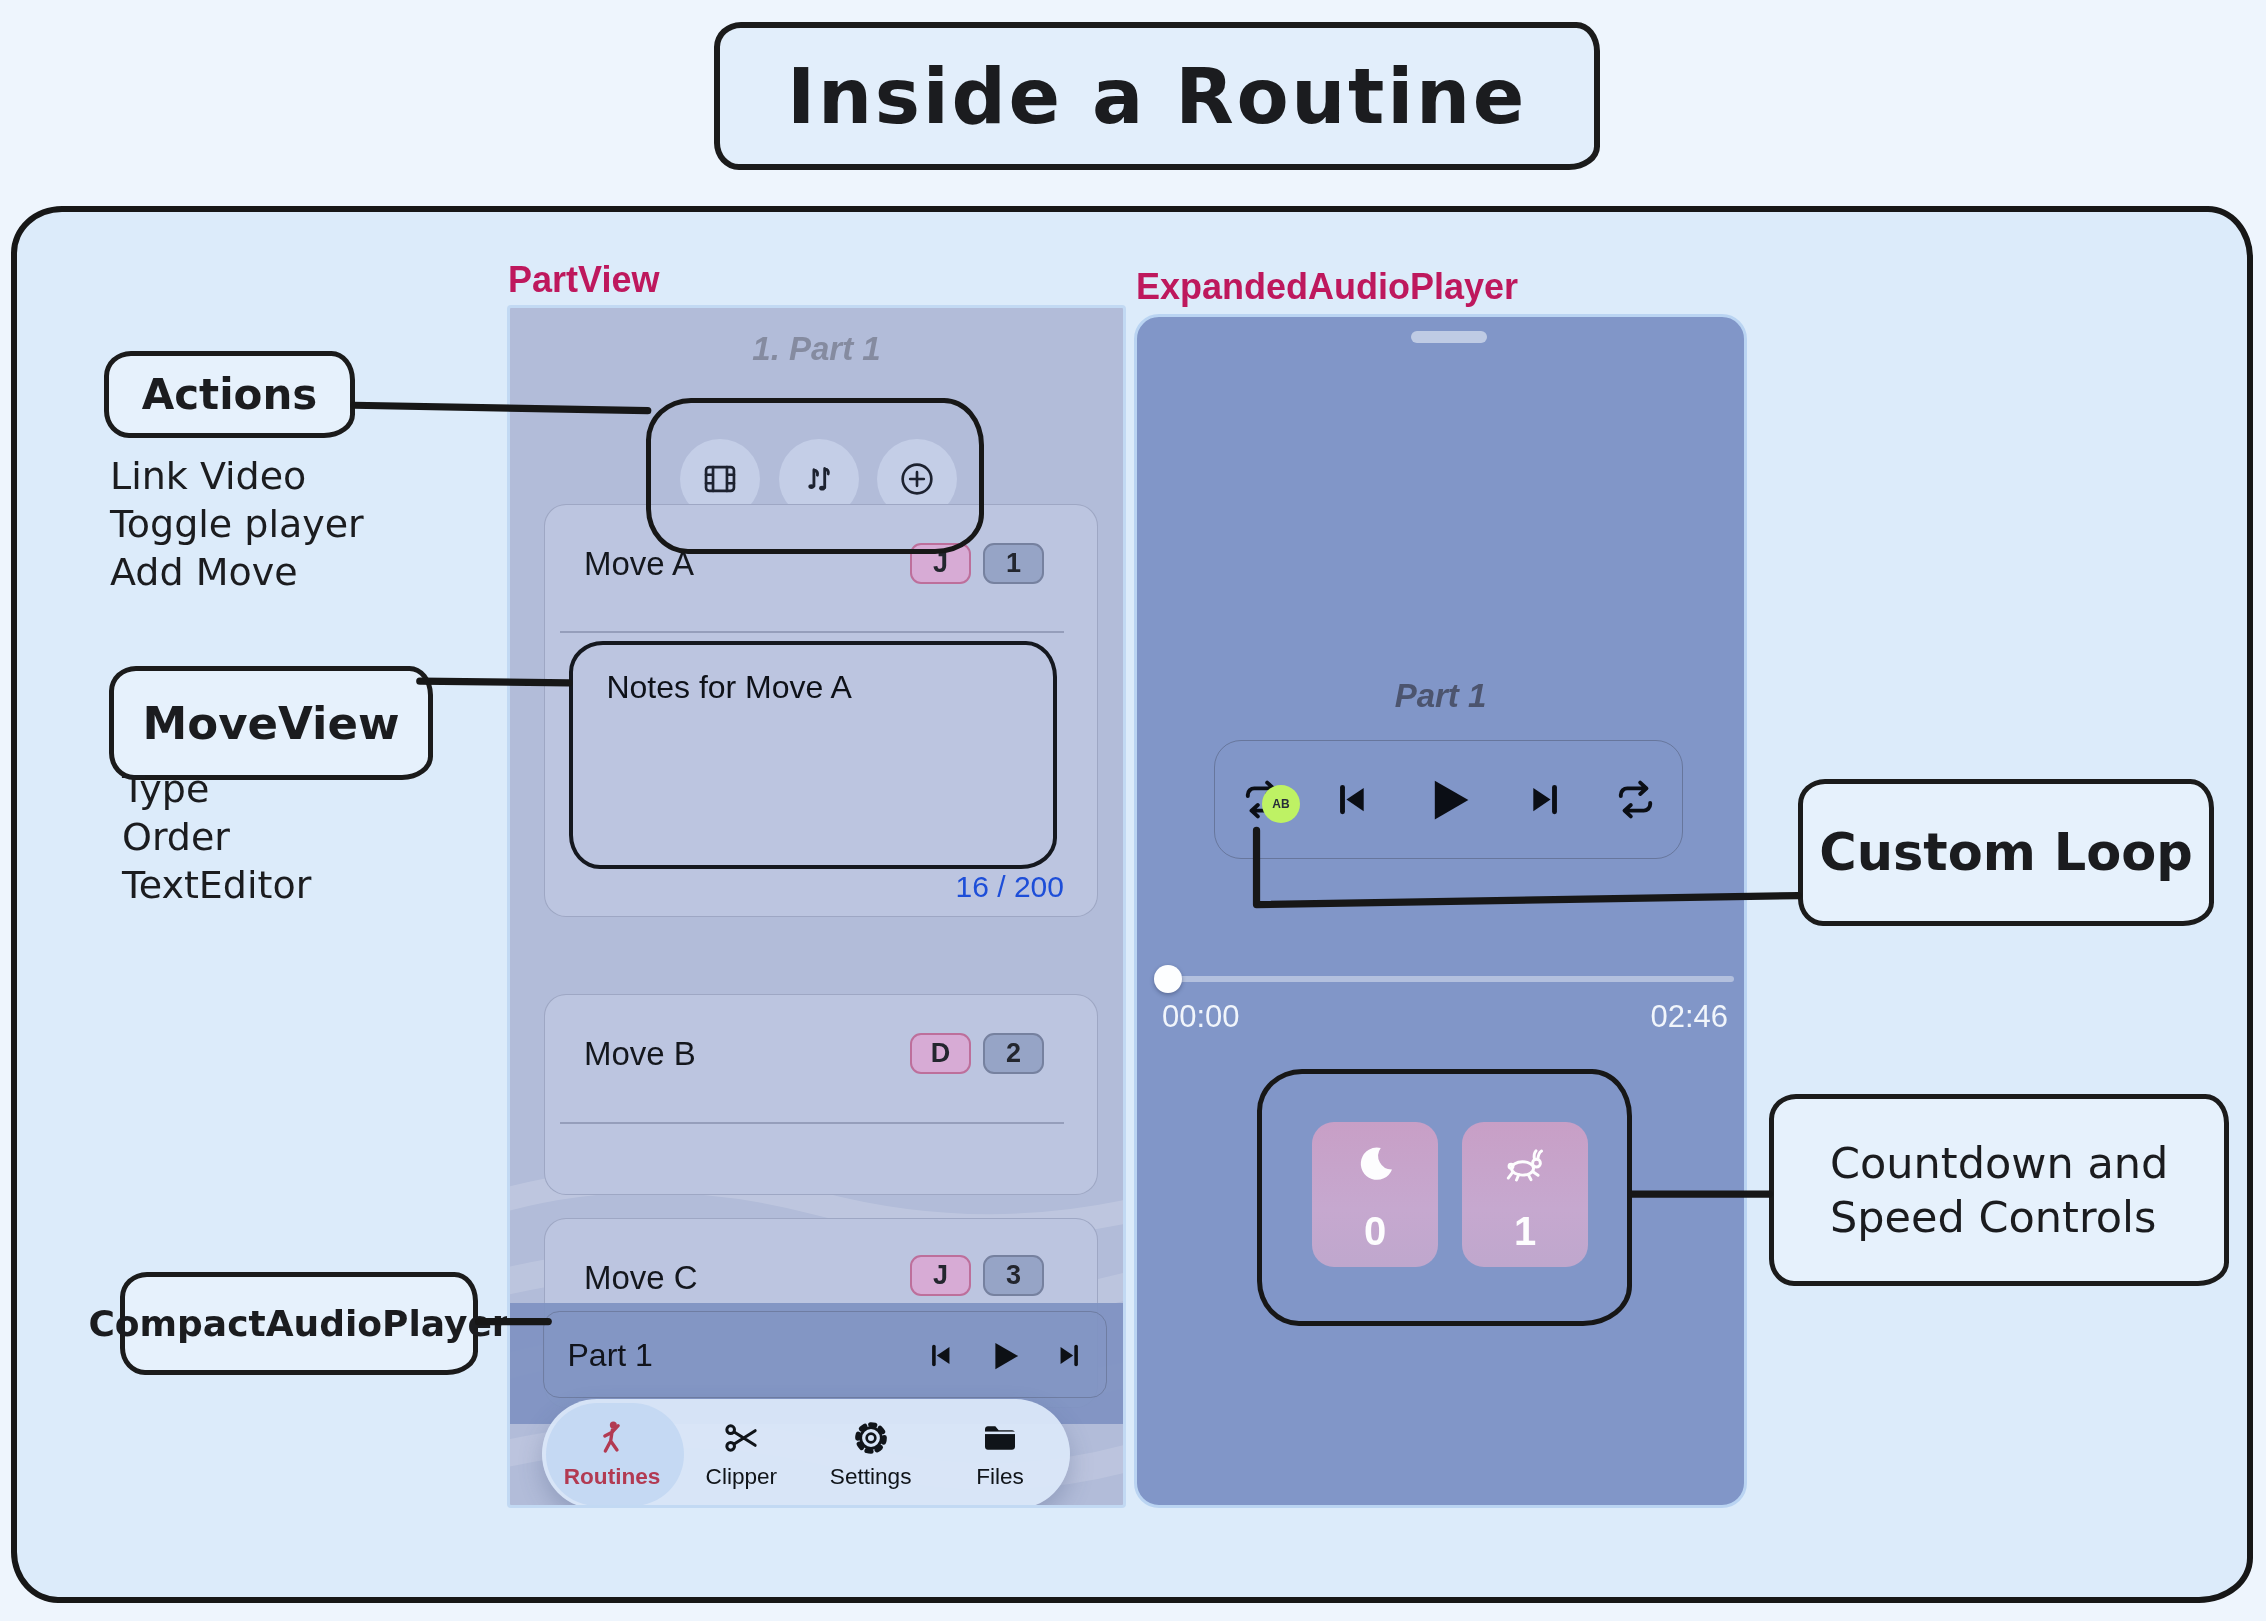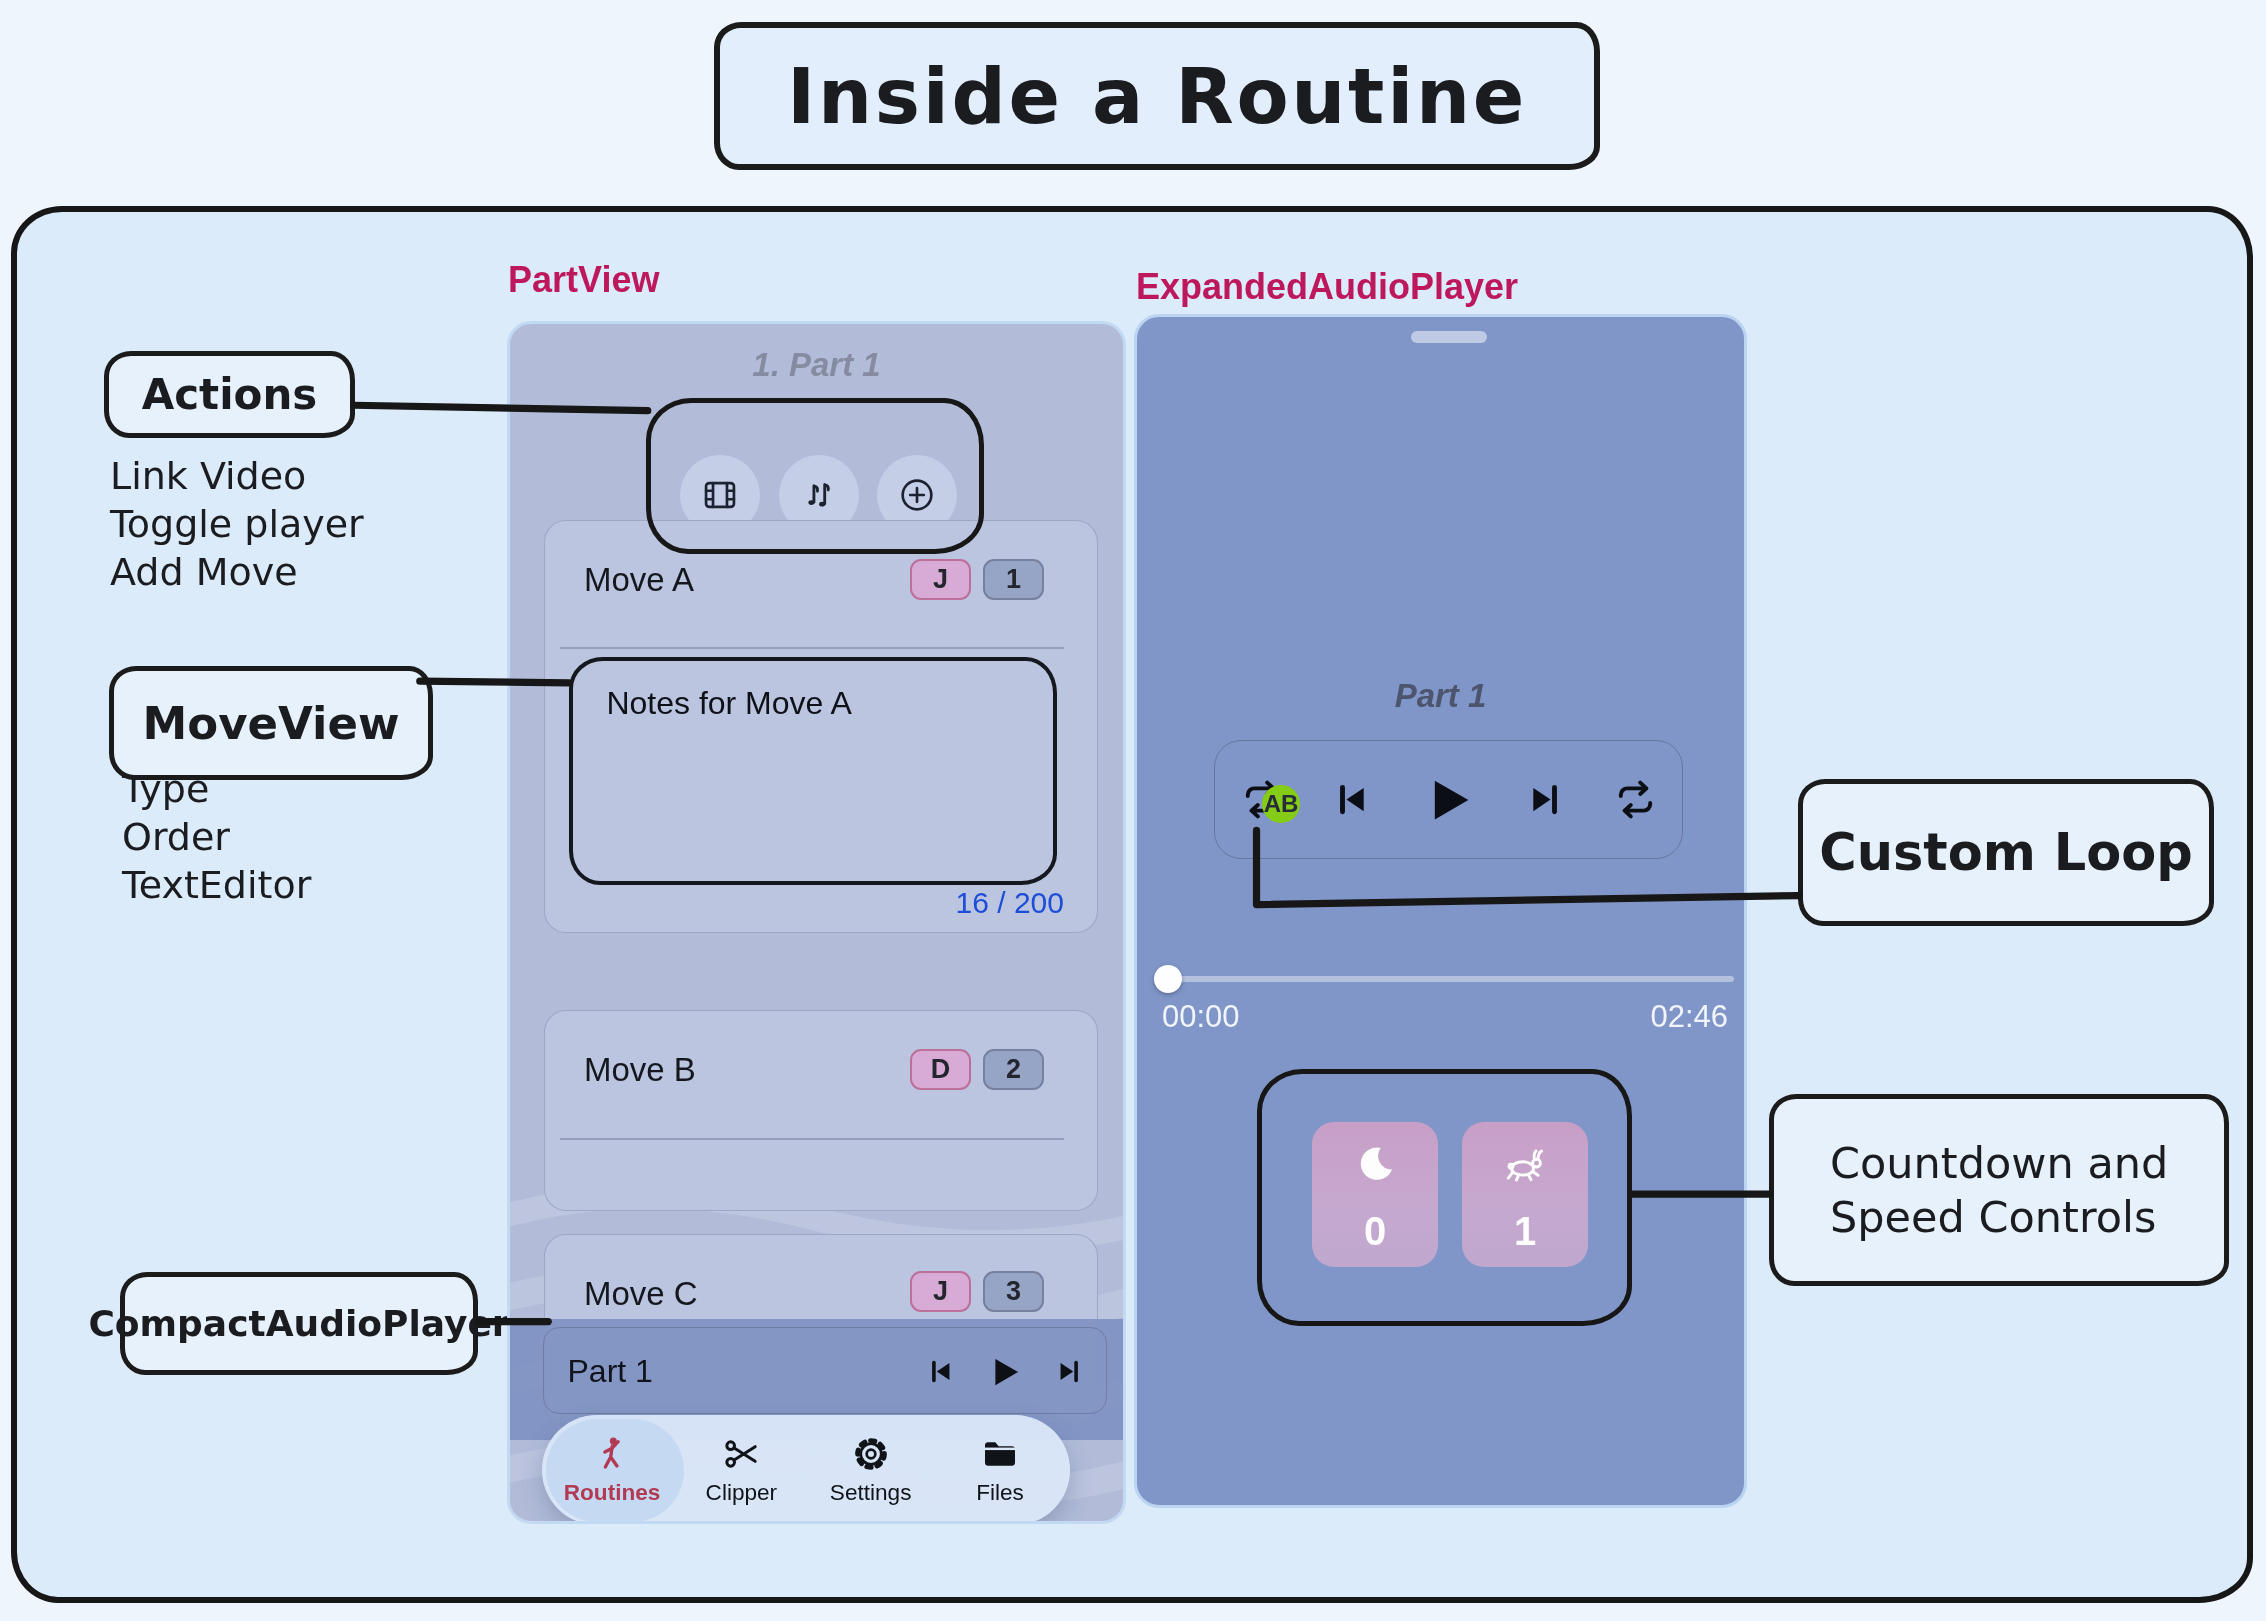--- a/index.html
+++ b/index.html
@@ -46,21 +46,21 @@
   .customloop-box span { font-size:51px; font-weight:600; }
   .countdown-box { left:1769px; top:1094px; width:460px; height:192px; background:#e6f1fc;
     flex-direction:column; align-items:flex-start; padding-left:56px; justify-content:center; }
   .countdown-box div { font-size:43px; line-height:54px; font-weight:400; }
 
   
   .panel-label { position:absolute; font-size:36px; font-weight:600; color:#be185d; z-index:6; }
 
   
   .pv-panel { left:507px; top:305px; width:619px; height:1203px;
-    border:3.6px solid #c2d9f3; border-radius:24px; background:#b2bcd9; overflow:hidden; z-index:5;margin-top:16px; }
+    border:3.6px solid #c2d9f3; border-radius:4px; background:#b2bcd9; overflow:hidden; z-index:5; }
   .pv-header { position:absolute; top:22px; left:0; width:100%; text-align:center;
     font-size:33px; font-weight:bold; font-style:italic; color:#858ba0; }
   .action-circle { position:absolute; top:131px; width:80px; height:80px; border-radius:50%;
     background:#c4cee7; display:flex; align-items:center; justify-content:center; color:#1d2230; }
   .move-card { position:absolute; left:34px; width:554px; background:#bcc5e0;
     border:1.8px solid rgba(128,138,168,.5); border-radius:22px; }
   .card-a { top:196px; height:413px; }
   .card-b { top:686px; height:201px; }
   .card-c { top:910px; height:190px; }
   .move-name { position:absolute; left:39px; top:40px; font-size:33px; color:#14171d; }
@@ -102,21 +102,21 @@
     border:3.6px solid #bad4f2; border-radius:25px; background:#8196c8; overflow:hidden; z-index:5; }
   .ep-handle { position:absolute; left:274px; top:13.6px; width:76px; height:12.7px;
     border-radius:7.2px; background:rgba(243,247,252,.55); }
   .ep-title { position:absolute; top:360px; left:0; width:100%; text-align:center;
     font-size:33px; font-weight:bold; font-style:italic; color:rgba(62,68,88,.8); }
   .transport { position:absolute; left:77px; top:423px; width:469px; height:119px;
     border:1.8px solid rgba(82,92,120,.55); border-radius:27px;
     display:flex; align-items:center; justify-content:space-between; padding:0 23.5px; color:#0b0e15; }
   .abloop { position:relative; }
   .ab-badge { position:absolute; right:-14.5px; bottom:0; width:38px; height:38px; border-radius:50%;
-    background:#84cc16; color:#272c39; font-size:24px; font-weight:bold;
+    background:#bef264; color:#272c39; font-size:12px; font-weight:bold;
     display:flex; align-items:center; justify-content:center; }
   .slider { position:absolute; left:18px; top:648px; width:579px; height:29px; }
   .slider-track { position:absolute; left:0; top:11px; width:100%; height:6.3px;
     border-radius:3.6px; background:rgba(248,250,253,.42); }
   .slider-thumb { position:absolute; left:-0.9px; top:0; width:28px; height:28px;
     border-radius:50%; background:#fdfeff; box-shadow:0 1.8px 4.5px rgba(20,30,60,.35); }
   .times { position:absolute; left:25px; top:682px; width:566px; display:flex;
     justify-content:space-between; font-size:31px; color:#f1f5fb; }
   .ctrl-card { position:absolute; top:805px; width:126px; height:145px; border-radius:22px;
     background:linear-gradient(180deg,#c89fc6 0%,#c6a8cf 60%,#bfa7cd 100%);

